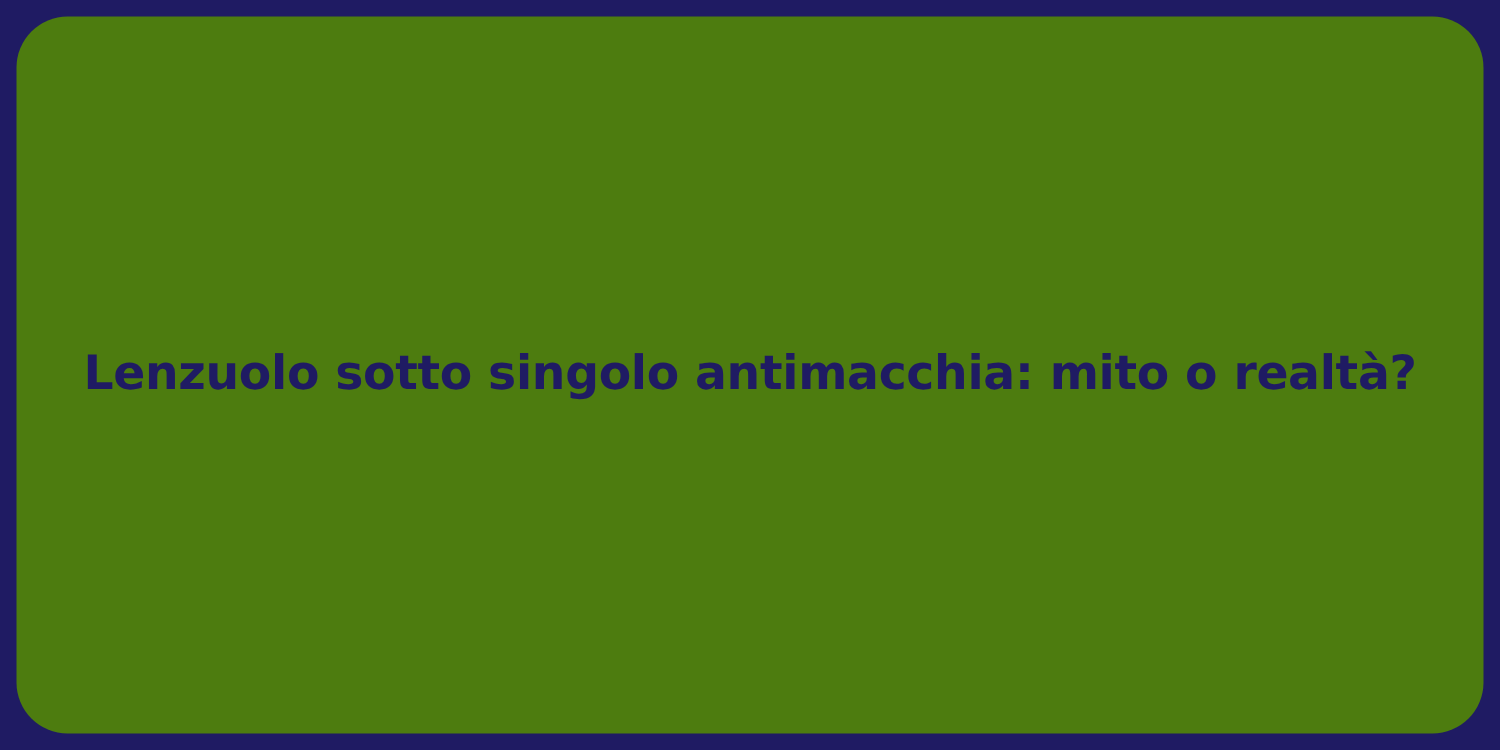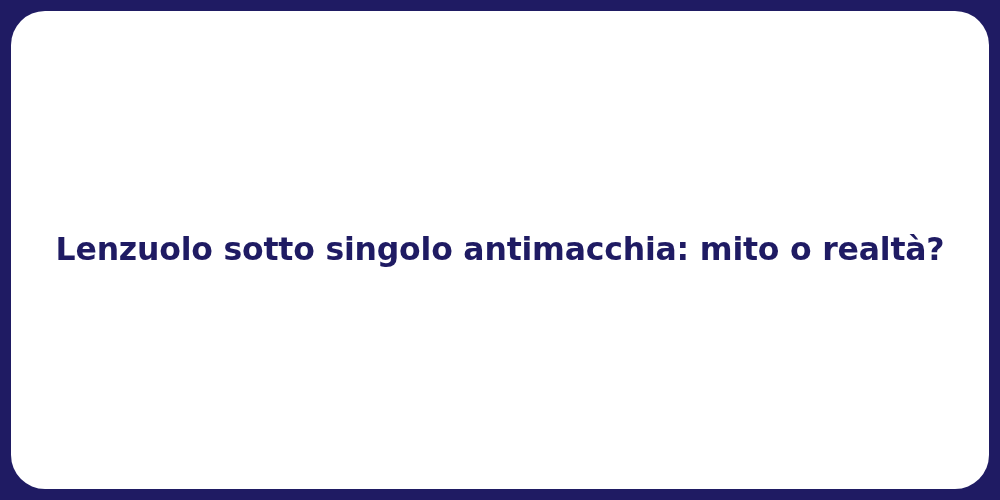--- a/index.html
+++ b/index.html
@@ -57,21 +57,21 @@
     line-height: 1.25;
     letter-spacing: -0.2px;
     white-space: nowrap;
   }
 </style>
 </head>
 <body>
 
 <div id="page-root" style="background: rgb(31, 27, 99); padding: 11px;">
 
-  <div id="hero-card" style="background: #ffffff; border-radius: 34px;">
+  <div id="hero-card" style="background: #4d7c0f; border-radius: 34px;">
 
     <div id="hero-card-inner">
 
       <h1 id="hero-title" style="color: rgb(31, 27, 99); font-size: 31.5px;">Lenzuolo sotto singolo antimacchia: mito o realtà?</h1>
 
     </div>
 
   </div>
 
 </div>

